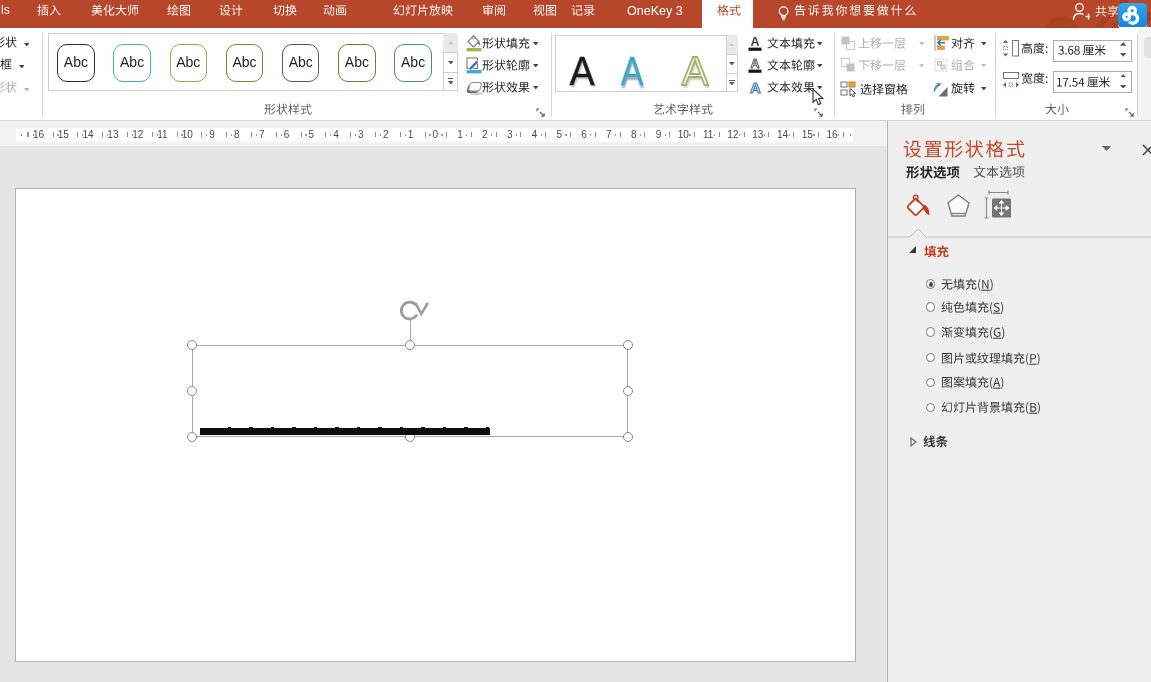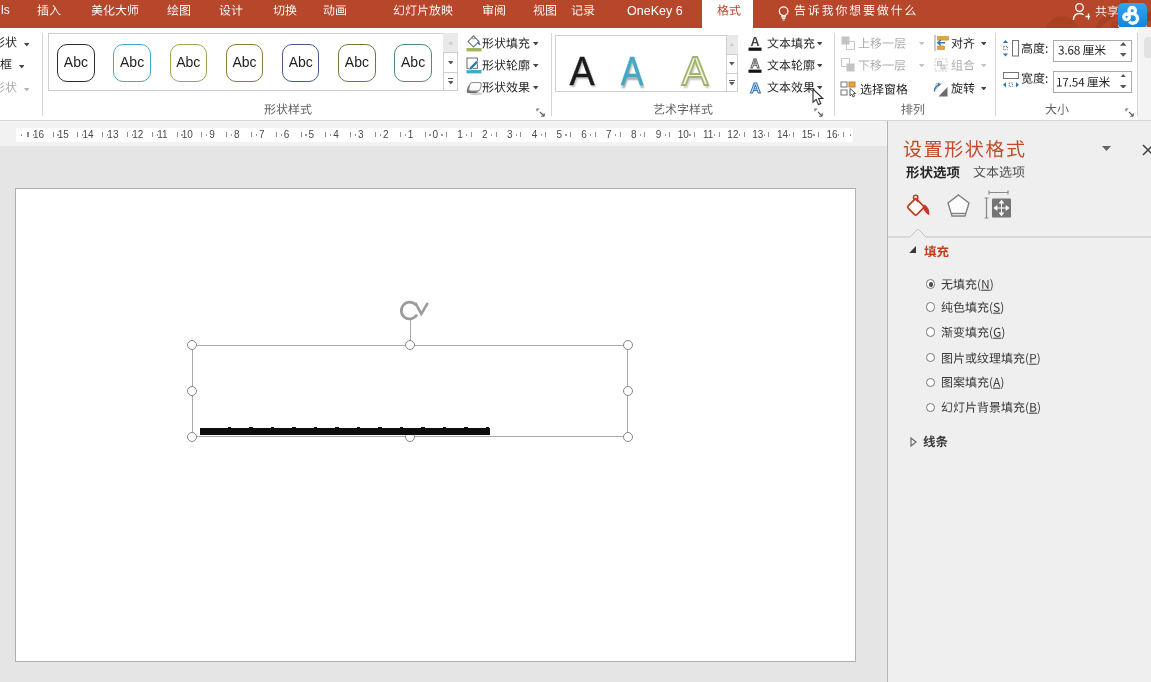--- a/index.html
+++ b/index.html
@@ -40,21 +40,21 @@
   </svg>
 <svg style="position:absolute;left:482.4px;top:2.3px;overflow:visible" width="24.0" height="16.3" viewBox="0 -12.7 24.0 16.3">
     <path d="M5.1 -9.9C5.3 -9.6 5.5 -9.1 5.7 -8.8H1V-6.8H1.9V-7.9H10.1V-6.8H11V-8.8H6.5L6.7 -8.9C6.6 -9.2 6.3 -9.8 6.1 -10.2ZM2.6 -3.5H5.5V-2.1H2.6ZM2.6 -4.3V-5.6H5.5V-4.3ZM9.4 -3.5V-2.1H6.5V-3.5ZM9.4 -4.3H6.5V-5.6H9.4ZM5.5 -7.5V-6.4H1.7V-0.6H2.6V-1.3H5.5V0.9H6.5V-1.3H9.4V-0.7H10.3V-6.4H6.5V-7.5Z M16.2 -5.3H19.8V-3.9H16.2ZM13.1 -7.4V1H14V-7.4ZM13.3 -9.5C13.8 -9 14.4 -8.3 14.7 -7.8L15.4 -8.3C15.1 -8.8 14.5 -9.5 14 -9.9ZM15.8 -7.7C16.2 -7.2 16.6 -6.5 16.8 -6.1H15.3V-3.2H16.7C16.5 -1.9 16.1 -1 14.6 -0.5C14.8 -0.4 15 -0 15.1 0.2C16.8 -0.5 17.3 -1.6 17.5 -3.2H18.4V-1.2C18.4 -0.4 18.6 -0.2 19.4 -0.2C19.5 -0.2 20.3 -0.2 20.5 -0.2C21.1 -0.2 21.3 -0.5 21.4 -1.6C21.2 -1.7 20.9 -1.8 20.7 -1.9C20.7 -1 20.6 -0.9 20.4 -0.9C20.2 -0.9 19.6 -0.9 19.5 -0.9C19.2 -0.9 19.2 -0.9 19.2 -1.2V-3.2H20.6V-6.1H19.2C19.6 -6.6 19.9 -7.2 20.3 -7.8L19.4 -8C19.1 -7.5 18.7 -6.6 18.3 -6.1H16.8L17.5 -6.4C17.3 -6.9 16.9 -7.5 16.5 -8ZM16.2 -9.4V-8.6H22V-0.2C22 0 22 0 21.8 0.1C21.7 0.1 21.2 0.1 20.6 0C20.7 0.3 20.9 0.6 20.9 0.9C21.7 0.9 22.2 0.9 22.5 0.7C22.8 0.6 22.9 0.3 22.9 -0.2V-9.4Z" fill="#ffffff"></path>
   </svg>
 <svg style="position:absolute;left:532.9px;top:2.3px;overflow:visible" width="24.0" height="16.3" viewBox="0 -12.7 24.0 16.3">
     <path d="M5.4 -9.5V-3.1H6.3V-8.7H10V-3.1H10.9V-9.5ZM1.8 -9.6C2.3 -9.2 2.7 -8.5 3 -8.1L3.7 -8.6C3.5 -9 3 -9.6 2.5 -10.1ZM7.6 -7.8V-5.4C7.6 -3.6 7.3 -1.3 4.2 0.3C4.4 0.4 4.7 0.8 4.8 1C6.6 0 7.6 -1.3 8.1 -2.6V-0.2C8.1 0.6 8.4 0.8 9.2 0.8H10.3C11.3 0.8 11.5 0.3 11.6 -1.6C11.4 -1.7 11.1 -1.8 10.8 -2C10.8 -0.2 10.7 0.1 10.3 0.1H9.3C9 0.1 8.9 0 8.9 -0.3V-3.3H8.3C8.5 -4 8.5 -4.8 8.5 -5.4V-7.8ZM0.8 -8V-7.2H3.7C3 -5.7 1.7 -4.2 0.5 -3.3C0.6 -3.2 0.8 -2.7 0.9 -2.4C1.4 -2.8 1.8 -3.2 2.3 -3.7V0.9H3.1V-4.2C3.6 -3.7 4.1 -3 4.3 -2.6L4.9 -3.3C4.7 -3.6 3.8 -4.6 3.4 -5.1C3.9 -5.9 4.4 -6.8 4.8 -7.7L4.3 -8.1L4.1 -8Z M16.5 -3.3C17.5 -3.1 18.7 -2.7 19.4 -2.4L19.7 -3C19.1 -3.3 17.8 -3.7 16.9 -3.9ZM15.3 -1.8C17 -1.6 19 -1.1 20.2 -0.7L20.6 -1.4C19.4 -1.8 17.3 -2.3 15.7 -2.4ZM13 -9.6V1H13.9V0.5H22.1V1H23V-9.6ZM13.9 -0.3V-8.7H22.1V-0.3ZM17 -8.5C16.4 -7.5 15.3 -6.6 14.3 -6C14.5 -5.8 14.8 -5.6 14.9 -5.4C15.3 -5.7 15.7 -6 16 -6.3C16.4 -5.9 16.8 -5.5 17.3 -5.2C16.3 -4.7 15.2 -4.4 14.1 -4.2C14.2 -4 14.4 -3.6 14.5 -3.4C15.7 -3.7 17 -4.1 18.1 -4.8C19.1 -4.2 20.2 -3.8 21.4 -3.6C21.5 -3.8 21.7 -4.1 21.9 -4.2C20.8 -4.4 19.8 -4.8 18.8 -5.2C19.7 -5.8 20.5 -6.5 21 -7.3L20.5 -7.6L20.3 -7.5H17.2C17.4 -7.8 17.6 -8 17.7 -8.2ZM16.5 -6.8 16.6 -6.8H19.7C19.3 -6.4 18.7 -6 18.1 -5.6C17.5 -5.9 16.9 -6.3 16.5 -6.8Z" fill="#ffffff"></path>
   </svg>
 <svg style="position:absolute;left:571.1px;top:2.3px;overflow:visible" width="24.0" height="16.3" viewBox="0 -12.7 24.0 16.3">
     <path d="M1.5 -9.2C2.1 -8.6 3 -7.8 3.4 -7.3L4 -7.9C3.6 -8.4 2.8 -9.2 2.1 -9.8ZM2.4 0.7V0.7C2.6 0.5 2.9 0.2 4.9 -1.2C4.8 -1.4 4.7 -1.7 4.6 -2L3.4 -1.1V-6.3H0.6V-5.4H2.5V-1.1C2.5 -0.5 2.1 -0.1 1.9 0C2.1 0.2 2.3 0.5 2.4 0.7ZM5 -9.2V-8.3H9.8V-5.3H5.3V-0.7C5.3 0.5 5.7 0.8 7 0.8C7.3 0.8 9.5 0.8 9.8 0.8C11.1 0.8 11.4 0.2 11.5 -1.7C11.3 -1.8 10.9 -1.9 10.7 -2.1C10.6 -0.4 10.5 -0.1 9.7 -0.1C9.3 -0.1 7.5 -0.1 7.1 -0.1C6.3 -0.1 6.2 -0.2 6.2 -0.7V-4.4H9.8V-3.8H10.7V-9.2Z M13.6 -3.8C14.4 -3.4 15.3 -2.7 15.8 -2.2L16.4 -2.9C15.9 -3.3 15 -3.9 14.2 -4.4ZM13.6 -9.4V-8.6H20.9L20.8 -7.5H14V-6.6H20.8L20.7 -5.5H12.8V-4.7H17.5V-2.5C15.8 -1.8 14 -1.1 12.8 -0.6L13.3 0.2C14.5 -0.3 16 -1 17.5 -1.7V-0C17.5 0.1 17.5 0.2 17.3 0.2C17.1 0.2 16.4 0.2 15.7 0.2C15.8 0.4 16 0.8 16 1C17 1 17.6 1 17.9 0.9C18.3 0.7 18.4 0.5 18.4 -0V-2.8C19.5 -1.3 21 -0.1 22.8 0.5C23 0.2 23.2 -0.1 23.4 -0.3C22.1 -0.6 21 -1.3 20.1 -2.1C20.9 -2.6 21.8 -3.3 22.5 -3.9L21.7 -4.4C21.2 -3.9 20.3 -3.2 19.5 -2.7C19.1 -3.2 18.7 -3.8 18.4 -4.4V-4.7H23.3V-5.5H21.6C21.8 -6.8 21.8 -8.3 21.9 -9.4L21.2 -9.5L21 -9.4Z" fill="#ffffff"></path>
   </svg>
-<div class="lat" style="left:627px;top:4.8px;font-size:12.5px;line-height:12.5px;color:#ffffff;font-weight:normal;letter-spacing:0px;">OneKey 6</div>
+<div class="lat" style="left:627px;top:4.8px;font-size:12.5px;line-height:12.5px;color:#ffffff;font-weight:normal;letter-spacing:0px;">OneKey 3</div>
 <div class="abs" style="left:702.3px;top:0;width:50.8px;height:28px;background:#ffffff"></div>
 <svg style="position:absolute;left:716.7px;top:2.3px;overflow:visible" width="24.0" height="16.3" viewBox="0 -12.7 24.0 16.3">
     <path d="M6.9 -8H9.5C9.2 -7.2 8.7 -6.6 8.1 -6C7.5 -6.5 7.1 -7.2 6.8 -7.8ZM2.4 -10.1V-7.5H0.6V-6.7H2.3C1.9 -5 1.1 -3.1 0.3 -2.1C0.5 -1.9 0.7 -1.5 0.8 -1.3C1.4 -2.1 2 -3.4 2.4 -4.8V0.9H3.3V-5.1C3.6 -4.6 4.1 -3.9 4.3 -3.6L4.8 -4.3C4.6 -4.6 3.6 -5.8 3.3 -6.1V-6.7H4.6L4.4 -6.4C4.6 -6.3 4.9 -6 5.1 -5.8C5.5 -6.2 5.9 -6.6 6.3 -7.1C6.6 -6.5 7 -5.9 7.5 -5.4C6.5 -4.5 5.3 -3.9 4.1 -3.5C4.3 -3.3 4.5 -3 4.6 -2.8C4.9 -2.9 5.2 -3 5.5 -3.1V1H6.4V0.4H9.7V0.9H10.6V-3.2L11.2 -3C11.3 -3.3 11.5 -3.6 11.7 -3.8C10.5 -4.1 9.5 -4.7 8.7 -5.4C9.6 -6.3 10.2 -7.3 10.7 -8.6L10.1 -8.8L9.9 -8.8H7.3C7.5 -9.1 7.7 -9.5 7.8 -9.9L7 -10.1C6.5 -8.9 5.7 -7.7 4.8 -6.8V-7.5H3.3V-10.1ZM6.4 -0.3V-2.7H9.7V-0.3ZM6.1 -3.4C6.8 -3.8 7.5 -4.3 8.1 -4.8C8.7 -4.3 9.4 -3.8 10.2 -3.4Z M20.5 -9.5C21.1 -9.1 21.9 -8.4 22.2 -8L22.9 -8.5C22.5 -9 21.7 -9.6 21.1 -10ZM18.8 -10C18.8 -9.3 18.8 -8.6 18.8 -7.8H12.7V-7H18.9C19.2 -2.5 20.2 1 22.2 1C23.1 1 23.4 0.4 23.6 -1.7C23.4 -1.8 23 -2 22.8 -2.2C22.7 -0.6 22.6 0 22.3 0C21.1 0 20.1 -2.9 19.8 -7H23.4V-7.8H19.8C19.8 -8.5 19.7 -9.3 19.7 -10ZM12.7 -0.3 13 0.6C14.5 0.3 16.7 -0.2 18.8 -0.7L18.7 -1.5L16.1 -1V-4.3H18.4V-5.2H13.1V-4.3H15.2V-0.8Z" fill="#B7472A"></path>
   </svg>
 <svg class="abs" style="left:776.5px;top:4.5px" width="14" height="18" fill="none" stroke="#ffffff" stroke-width="1.2">
 <circle cx="6.6" cy="6.2" r="4.3"></circle>
     <path d="M4.9 10.3 v1.6 h3.4 v-1.6"></path>
     <path d="M4.9 13.3 h3.4 M5.5 15 h2.2"></path>
   </svg>
 <svg style="position:absolute;left:793.7px;top:2.3px;overflow:visible" width="124.2" height="16.3" viewBox="0 -12.7 124.2 16.3">

